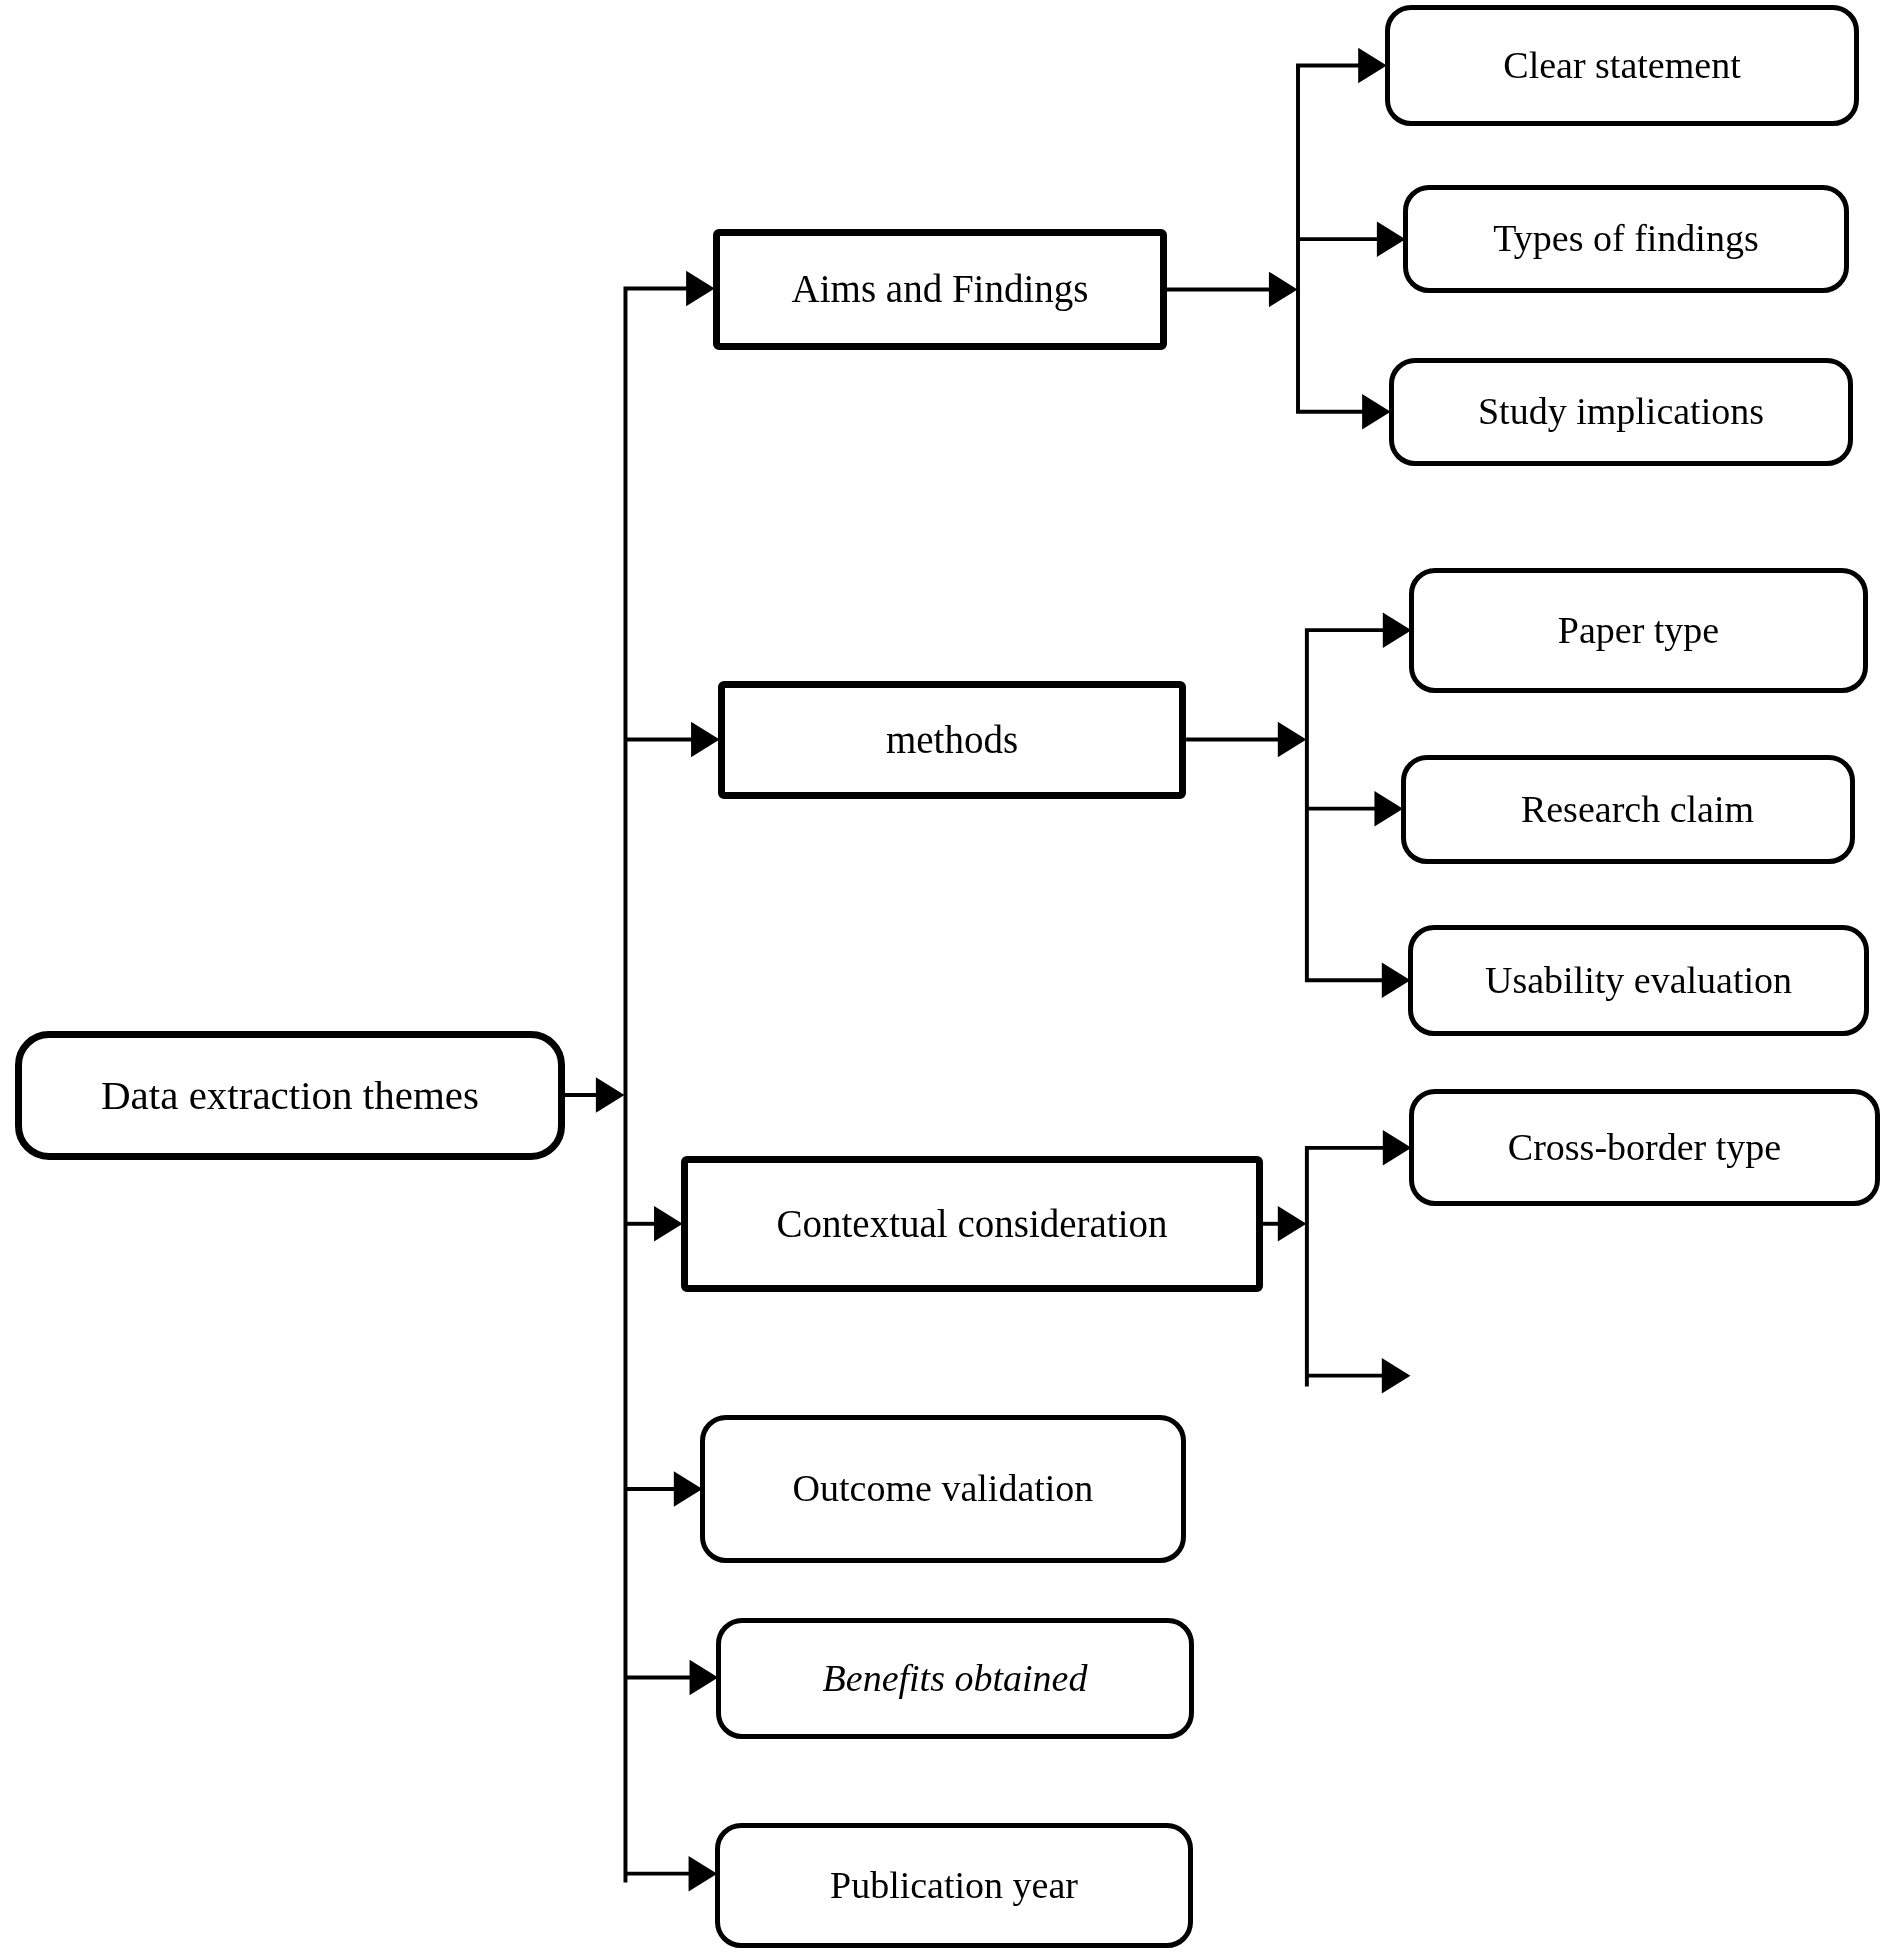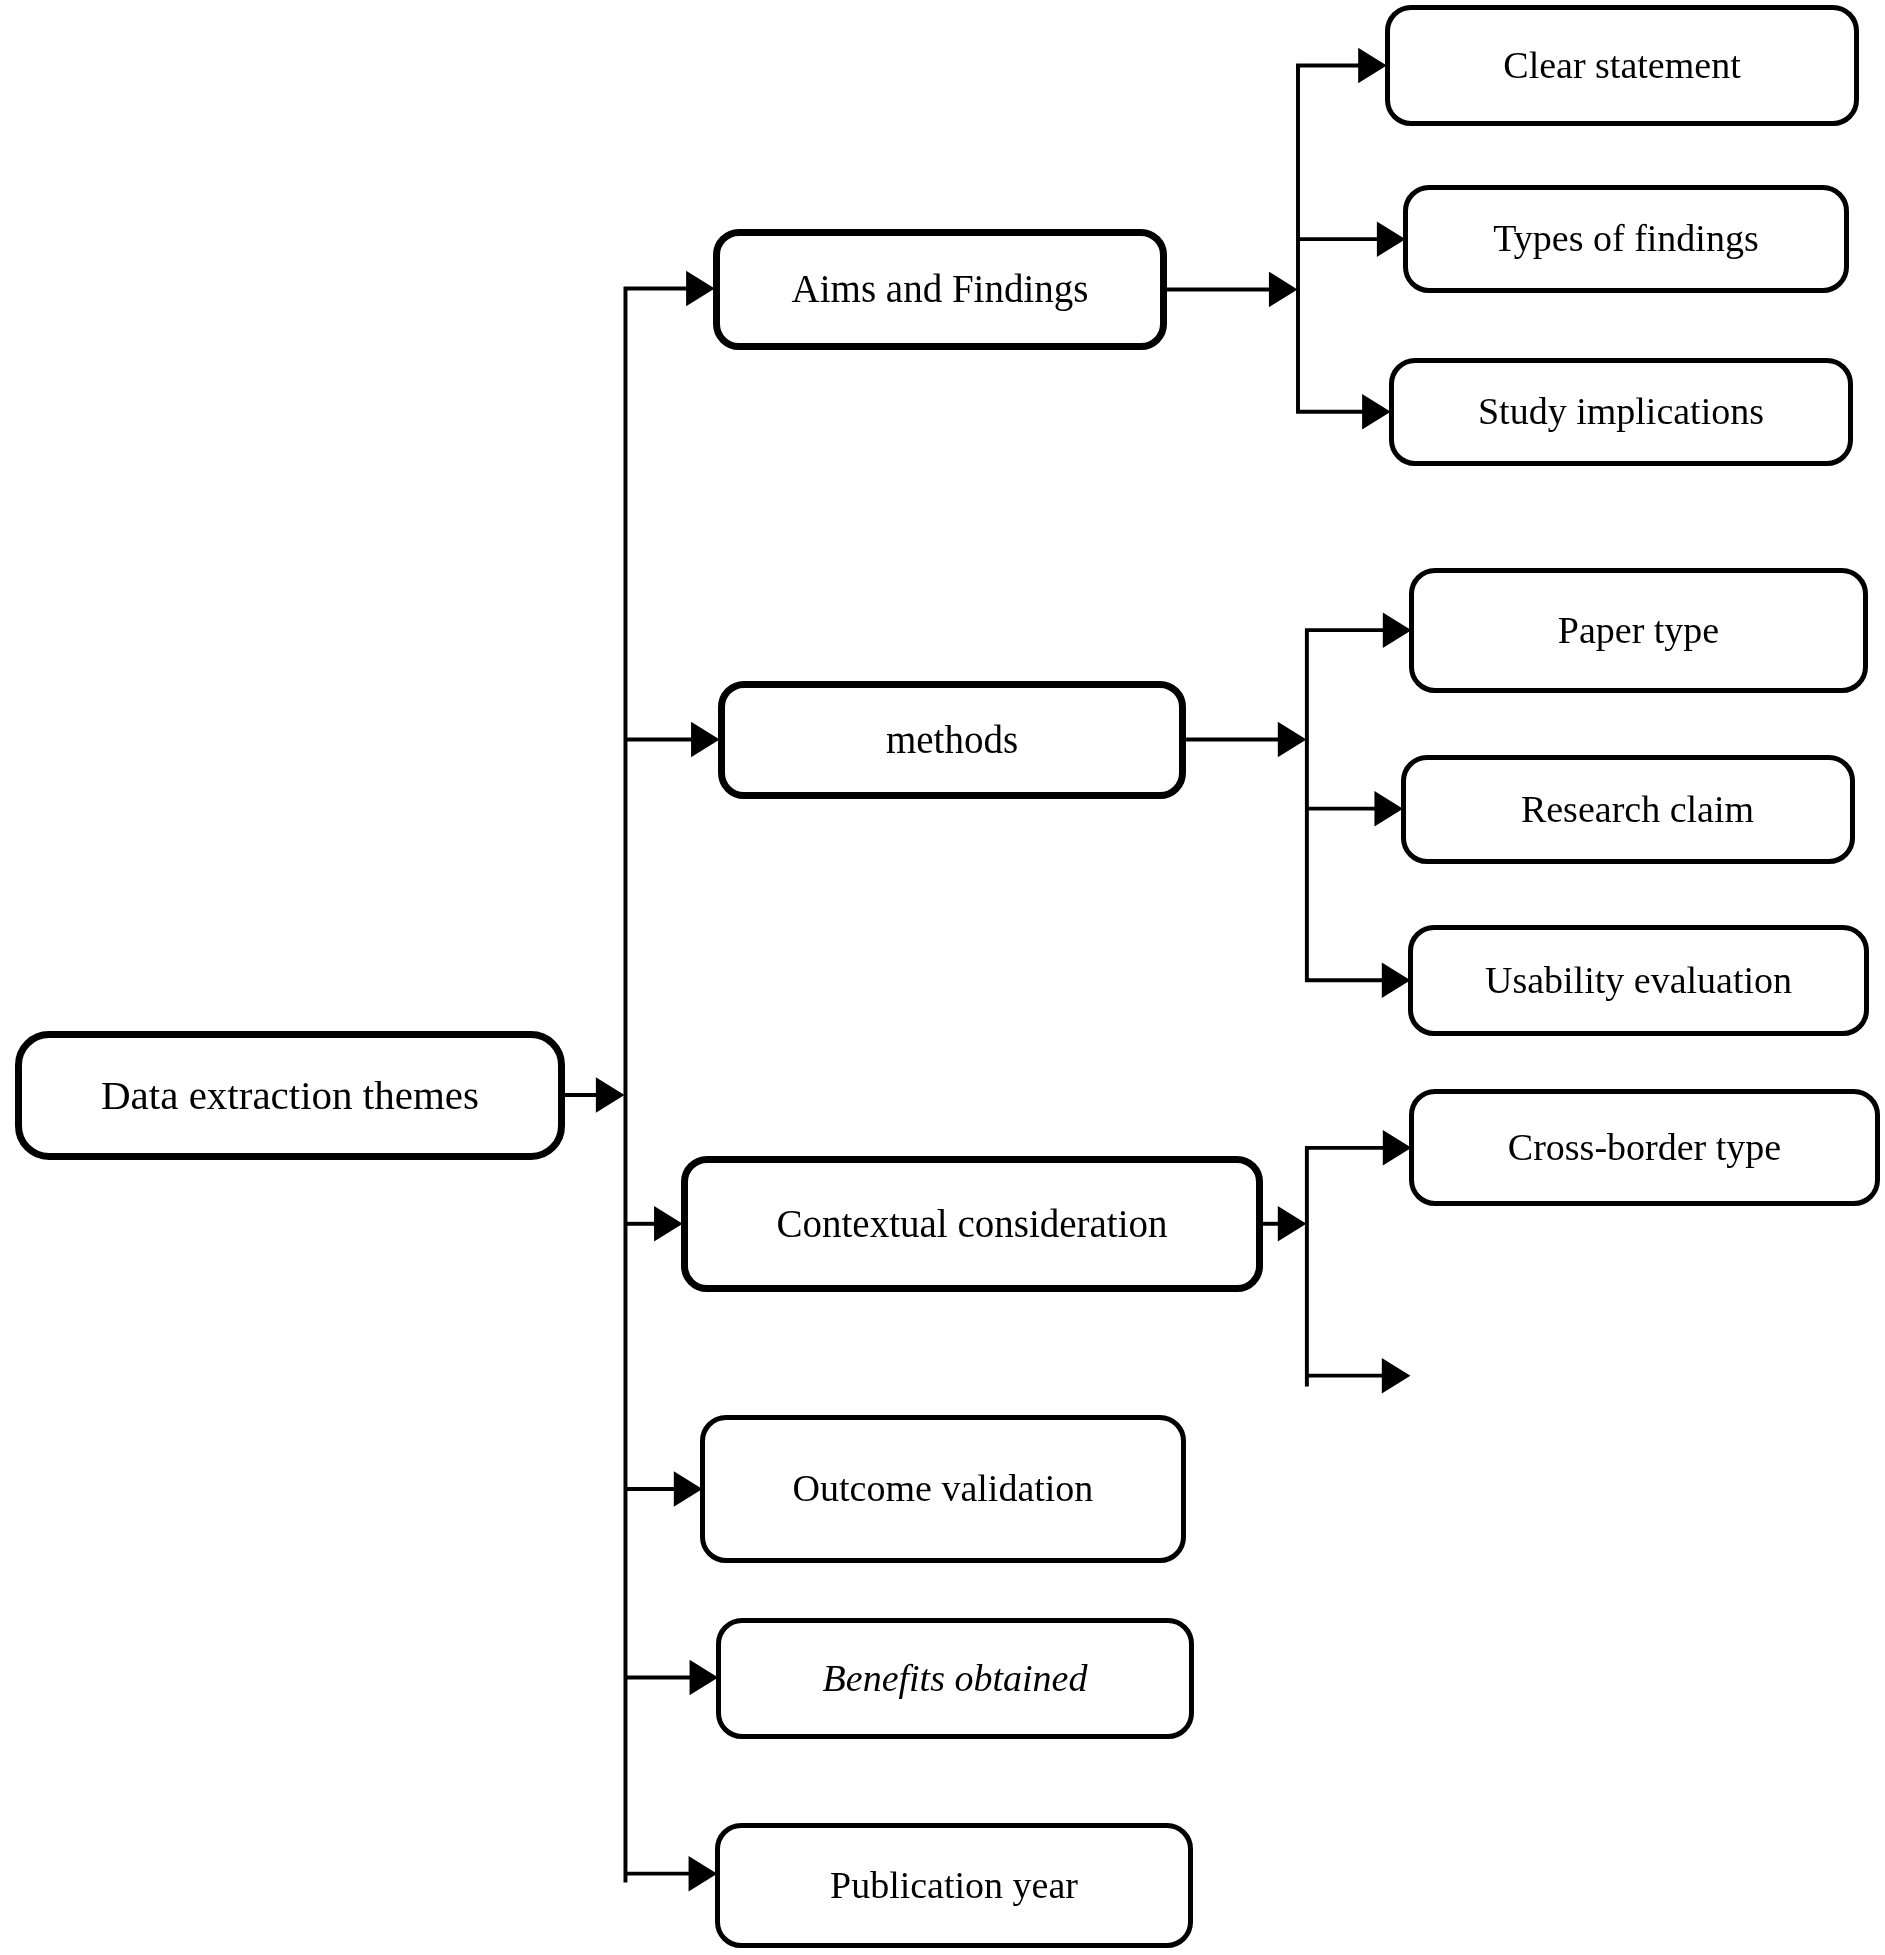--- a/index.html
+++ b/index.html
@@ -40,21 +40,21 @@
     border-radius: 26px;
     display: flex;
     align-items: center;
     justify-content: center;
     text-align: center;
     font-size: 38px;
     line-height: 1.45;
   }
   .box.b-thick {
     border-width: 7px;
-    border-radius: 26px;
+    border-radius: 6px;
     font-size: 39px;
   }
   .box.b-root {
     border-width: 7.4px;
     border-radius: 34px;
     font-size: 41px;
   }
   .lbl {
     display: inline-block;
     padding: 0 10px;

